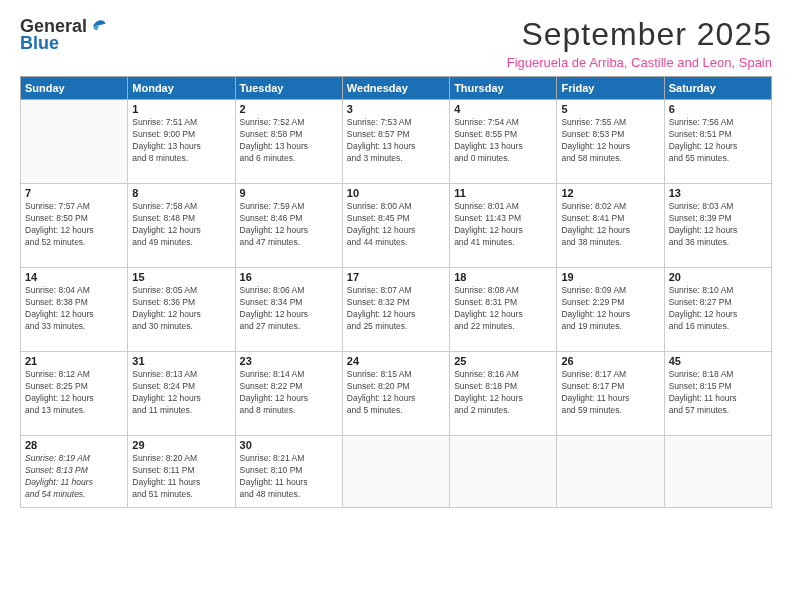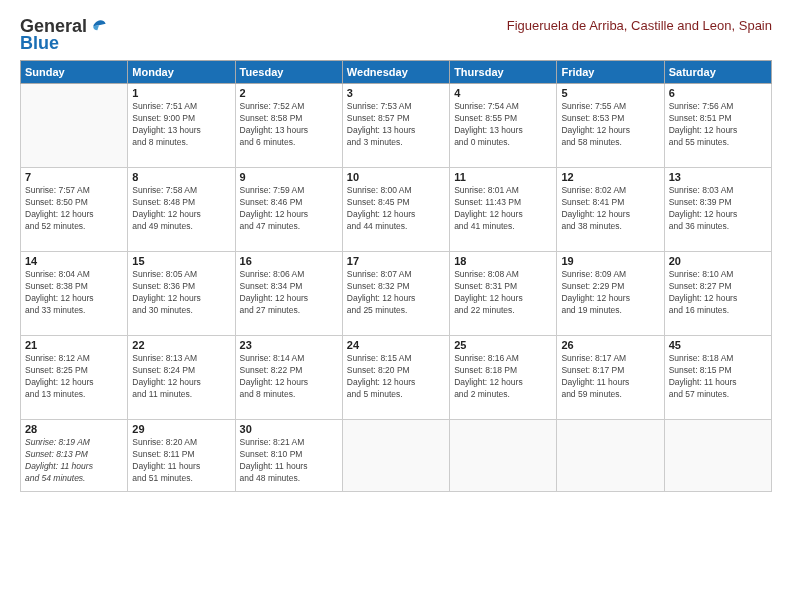--- a/index.html
+++ b/index.html
@@ -48,21 +48,21 @@
       text-align: right;
     }
     .month-title {
       font-size: 32px;
       font-weight: 300;
       color: #333;
       letter-spacing: 1px;
     }
     .subtitle {
       font-size: 13px;
-      color: #7f1d1d;
+      color: #ec4899;
       margin-top: 2px;
     }
     .calendar {
       width: 100%;
       border-collapse: collapse;
       table-layout: fixed;
     }
     .calendar th {
       background-color: #1a6fb5;
       color: #fff;
@@ -111,20 +111,21 @@
       <div class="logo-text">
         <span class="logo-general">General</span>
         <svg class="logo-icon" viewBox="0 0 24 24">
           <path d="M20 8 C18 4, 14 3, 10 5 C8 6, 6 8, 5 11 L12 10 L20 8Z" fill="#1a6fb5"></path>
           <path d="M12 10 L5 11 C5 14, 7 16, 10 16 L12 10Z" fill="#4a9fd5"></path>
         </svg>
       </div>
       <span class="logo-blue" style="font-size:18px;font-weight:bold;margin-top:-4px;">Blue</span>
     </div>
     <div class="title-block">
+      <div class="month-title">September 2025</div>
       <div class="subtitle">Figueruela de Arriba, Castille and Leon, Spain</div>
     </div>
   </div>
 
   <table class="calendar">
     <thead>
       <tr>
       <th>Sunday</th>
           <th>Monday</th>
           <th>Tuesday</th>
@@ -284,21 +285,21 @@
         </tr>
         <tr class="week-row">
           <td>
             <div class="day-number">21</div>
             <div class="day-info" style="white-space: pre-line;">Sunrise: 8:12 AM
 Sunset: 8:25 PM
 Daylight: 12 hours
 and 13 minutes.</div>
           </td>
           <td>
-            <div class="day-number">22</div>
+            <div class="day-number">31</div>
             <div class="day-info" style="white-space: pre-line;">Sunrise: 8:13 AM
 Sunset: 8:24 PM
 Daylight: 12 hours
 and 11 minutes.</div>
           </td>
           <td>
             <div class="day-number">23</div>
             <div class="day-info" style="white-space: pre-line;">Sunrise: 8:14 AM
 Sunset: 8:22 PM
 Daylight: 12 hours

